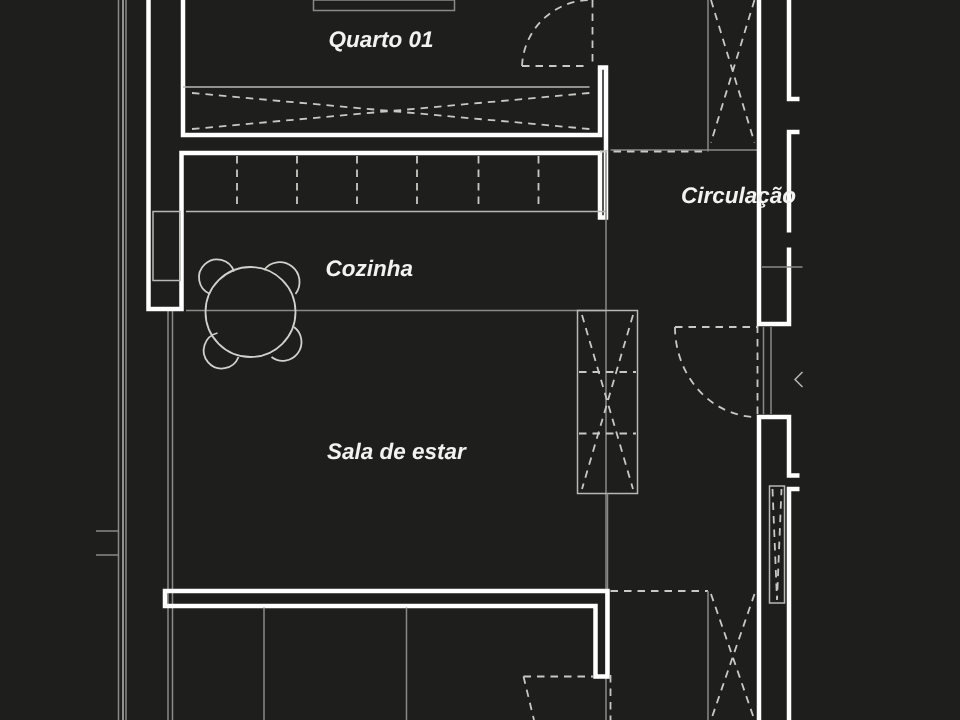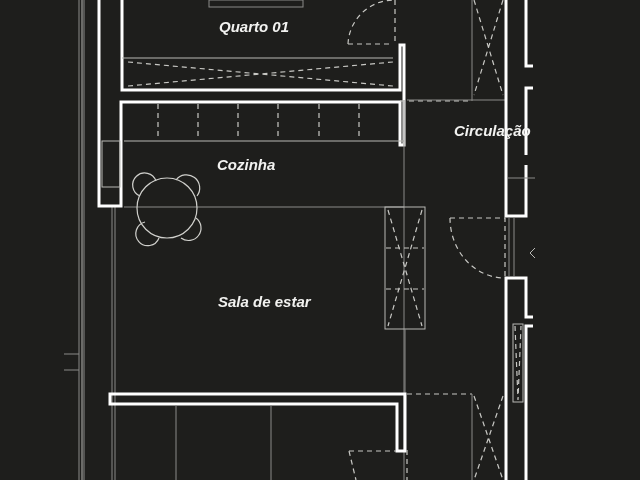--- a/index.html
+++ b/index.html
@@ -102,14 +102,14 @@
     <path class="dash" d="M349,451 L356,480"></path>
     <line class="dash" x1="407" y1="450" x2="407" y2="480"></line>
     <path class="dash" d="M407,394 L472,394"></path>
     <line class="thin" x1="472" y1="394" x2="472" y2="480"></line>
     <path class="dash" d="M474,396 L503,480 M503,396 L474,480"></path>
   </g>
 </svg>
 
 <div class="label" style="left:219px; top:18px;">Quarto 01</div>
 <div class="label" style="left:407px; top:122px;margin-left:47px;">Circulação</div>
-<div class="label" style="left:217px; top:156px;">Cozinha</div>
+<div class="label" style="left:217px; top:171px;">Cozinha</div>
 <div class="label" style="left:218px; top:293px;">Sala de estar</div>
 
 </body></html>

